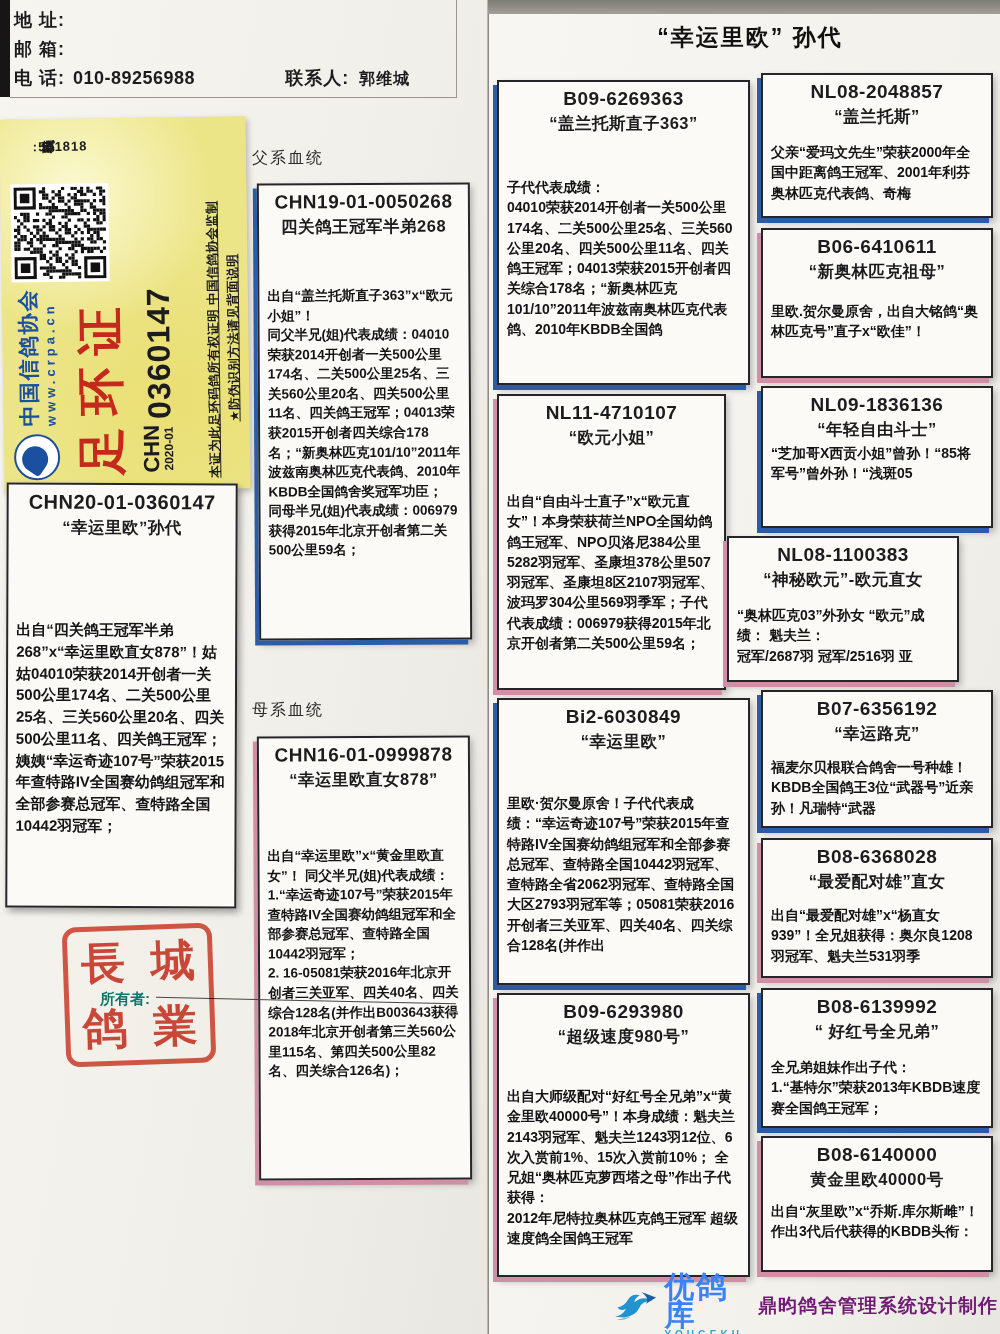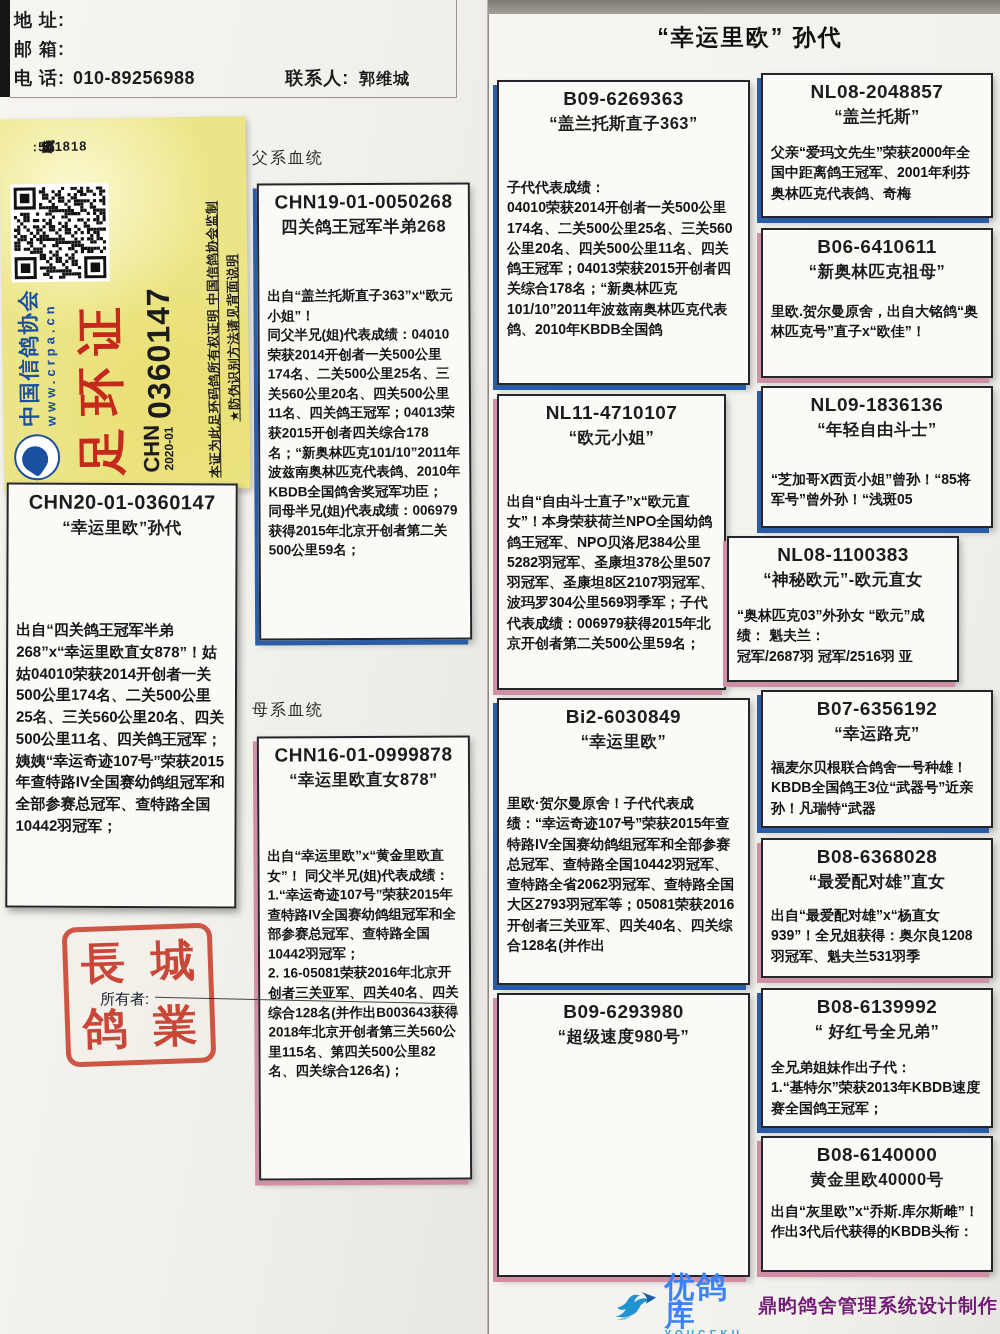--- a/index.html
+++ b/index.html
@@ -67,21 +67,21 @@
   .pbox{position:absolute;background:#fbfaf6;border:2px solid #26262a;
     padding:6px 8px;box-sizing:border-box;overflow:hidden;}
   .pbox.male{box-shadow:-4px 5px 0 #2b5ca8,2px 4px 7px rgba(0,0,0,.28);}
   .pbox.female{box-shadow:-4px 5px 0 #cf8fa4,2px 4px 7px rgba(0,0,0,.28);}
   .pbox.neutral{box-shadow:3px 4px 7px rgba(0,0,0,.35);}
   .pbox-ring{text-align:center;font-weight:bold;font-size:19px;letter-spacing:.5px;}
   .pbox-name{text-align:center;font-weight:bold;font-size:16.5px;margin-top:3px;letter-spacing:.5px;}
   .pbox-body{font-size:14px;line-height:1.45;white-space:pre-line;font-weight:600;color:#141416;}
 
   
-  .owner-line{position:absolute;left:100px;top:990px;font-size:15px;color:#0f172a;z-index:1;}
+  .owner-line{position:absolute;left:100px;top:990px;font-size:15px;color:#0f766e;z-index:1;font-weight:bold;}
   .owner-rule{display:inline-block;width:300px;border-bottom:1.5px solid #444;
     vertical-align:middle;margin-left:6px;transform:rotate(1.2deg);}
   .seal{position:absolute;left:64px;top:925px;width:140px;height:130px;z-index:2;
     border:5px solid rgba(210,62,44,.85);border-radius:14px;transform:rotate(-2deg);
     display:grid;grid-template-columns:1fr 1fr;align-items:center;justify-items:center;
     mix-blend-mode:multiply;background:rgba(255,240,236,.08);}
   .seal span{font-size:44px;font-weight:bold;color:rgba(206,56,40,.9);
     font-family:"Liberation Serif","DejaVu Serif",serif;line-height:56px;}
 
   
@@ -494,36 +494,38 @@
   <div class="pbox-body" style="margin-top:42px;">出自“自由斗士直子”x“欧元直女”！本身荣获荷兰NPO全国幼鸽鸽王冠军、NPO贝洛尼384公里5282羽冠军、圣康坦378公里507羽冠军、圣康坦8区2107羽冠军、波玛罗304公里569羽季军；子代代表成绩：006979获得2015年北京开创者第二关500公里59名；</div>
 </div>
 <div class="pbox male" style="left:497px;top:698px;width:253px;height:287px;">
   <div class="pbox-ring">Bi2-6030849</div>
   <div class="pbox-name">“幸运里欧”</div>
   <div class="pbox-body" style="margin-top:40px;">里欧·贺尔曼原舍！子代代表成绩：“幸运奇迹107号”荣获2015年查特路IV全国赛幼鸽组冠军和全部参赛总冠军、查特路全国10442羽冠军、查特路全省2062羽冠军、查特路全国大区2793羽冠军等；05081荣获2016开创者三关亚军、四关40名、四关综合128名(并作出</div>
 </div>
 <div class="pbox female" style="left:497px;top:993px;width:253px;height:284px;">
   <div class="pbox-ring">B09-6293980</div>
   <div class="pbox-name">“超级速度980号”</div>
+  <div class="pbox-body" style="margin-top:38px;">出自大师级配对“好红号全兄弟”x“黄金里欧40000号”！本身成绩：魁夫兰2143羽冠军、魁夫兰1243羽12位、6次入赏前1%、15次入赏前10%； 全兄姐“奥林匹克萝西塔之母”作出子代获得：
+2012年尼特拉奥林匹克鸽王冠军 超级速度鸽全国鸽王冠军</div>
 </div>
 
 <div class="pbox male" style="left:761px;top:73px;width:232px;height:145px;">
   <div class="pbox-ring">NL08-2048857</div>
   <div class="pbox-name">“盖兰托斯”</div>
   <div class="pbox-body" style="margin-top:14px;">父亲“爱玛文先生”荣获2000年全国中距离鸽王冠军、2001年利芬奥林匹克代表鸽、奇梅</div>
 </div>
 <div class="pbox female" style="left:761px;top:228px;width:232px;height:150px;">
   <div class="pbox-ring">B06-6410611</div>
   <div class="pbox-name">“新奥林匹克祖母”</div>
   <div class="pbox-body" style="margin-top:18px;">里欧.贺尔曼原舍，出自大铭鸽“奥林匹克号”直子x“欧佳”！</div>
 </div>
 <div class="pbox male" style="left:761px;top:386px;width:232px;height:142px;">
   <div class="pbox-ring">NL09-1836136</div>
   <div class="pbox-name">“年轻自由斗士”</div>
-  <div class="pbox-body" style="margin-top:28px;">“芝加哥X西贡小姐”曾孙！“85将军号”曾外孙！“浅斑05</div>
+  <div class="pbox-body" style="margin-top:2px;">“芝加哥X西贡小姐”曾孙！“85将军号”曾外孙！“浅斑05</div>
 </div>
 <div class="pbox female" style="left:727px;top:536px;width:232px;height:146px;">
   <div class="pbox-ring">NL08-1100383</div>
   <div class="pbox-name">“神秘欧元”-欧元直女</div>
   <div class="pbox-body" style="margin-top:14px;">“奥林匹克03”外孙女 “欧元”成绩： 魁夫兰：
 冠军/2687羽 冠军/2516羽 亚</div>
 </div>
 <div class="pbox male" style="left:761px;top:690px;width:232px;height:138px;">
   <div class="pbox-ring">B07-6356192</div>
   <div class="pbox-name">“幸运路克”</div>

